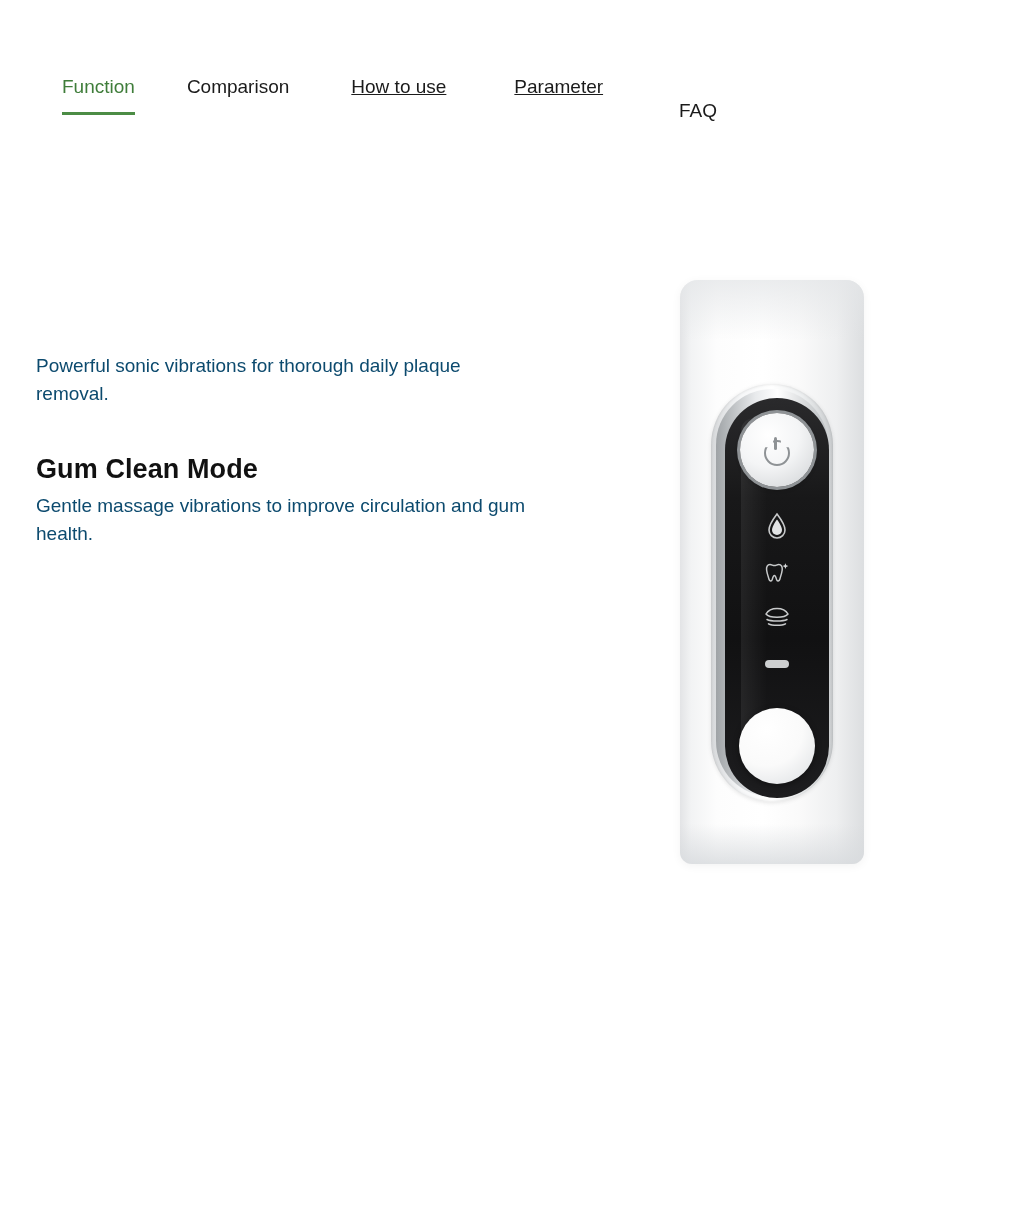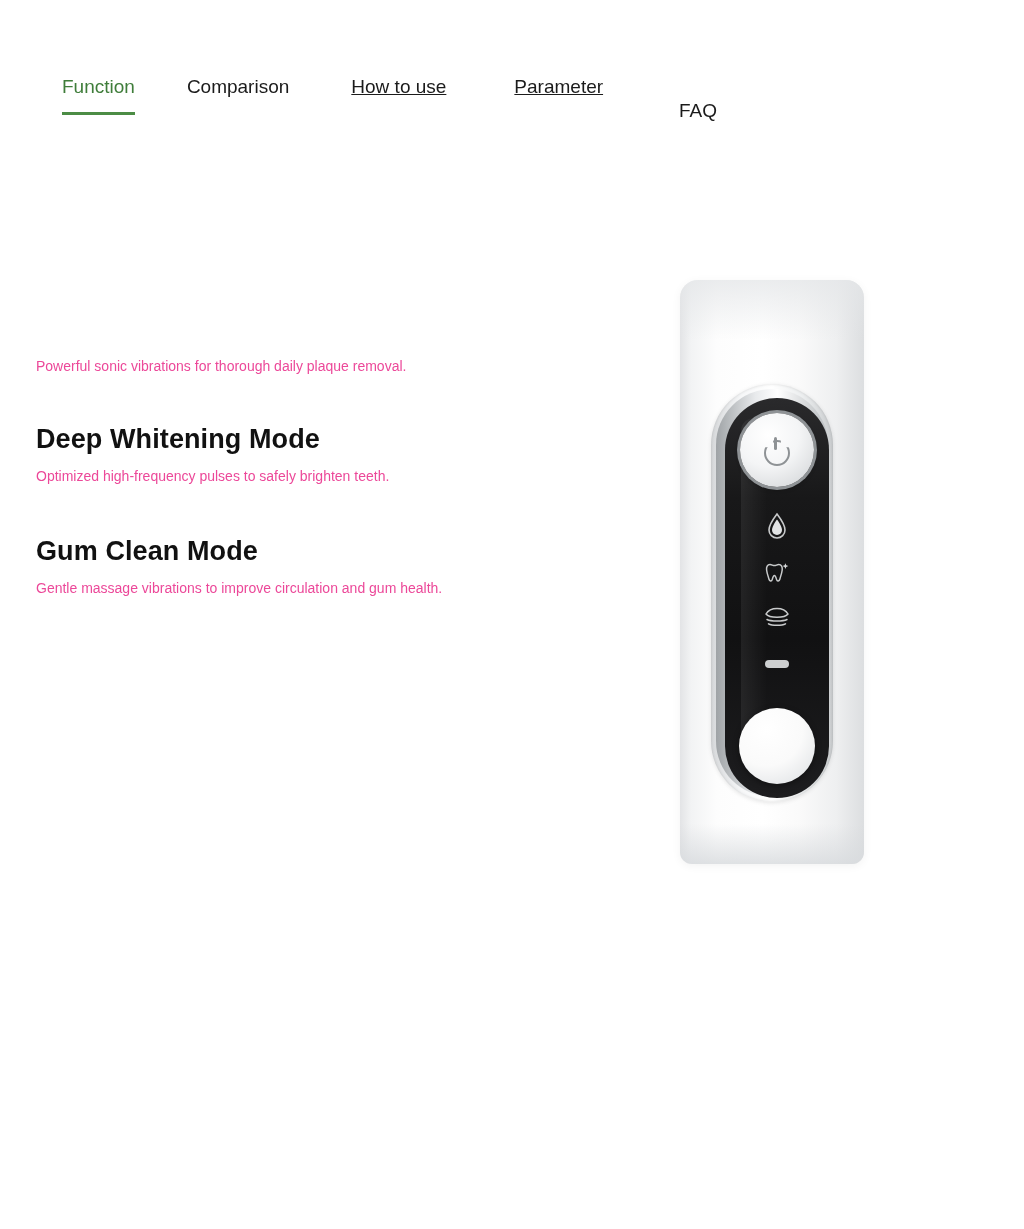--- a/index.html
+++ b/index.html
@@ -69,23 +69,23 @@
   .feature:last-child { margin-bottom: 0; }
   .feature-title {
     font-size: 27px;
     font-weight: bold;
     line-height: 34px;
     color: #111111;
     margin: 0 0 6px 4px;
     letter-spacing: 0.1px;
   }
   .feature-desc {
-    font-size: 14px;
+    font-size: 19px;
     line-height: 28px;
-    color: #ec4899;
+    color: #0c4a6e;
     margin: 0 0 0 4px;
     max-width: 490px;
   }
   .feature-0 .feature-title { margin-left: 6px; }
   .feature-0 .feature-desc { margin-left: 4px; max-width: 480px;}
   .feature-1 { margin-top: 42px; }
   .feature-2 { margin-top: 44px; }
 
   
   .product {
@@ -260,24 +260,20 @@
   <div class="tab tab-4">
     <span class="tab-label">FAQ</span>
 
   </div>
 </div>
 
 <div class="features">
   <div class="feature feature-0">
     <p class="feature-desc">Powerful sonic vibrations for thorough daily plaque removal.</p>
   </div>
-  <div class="feature feature-1">
-    <h2 class="feature-title">Deep Whitening Mode</h2>
-    <p class="feature-desc">Optimized high-frequency pulses to safely brighten teeth.</p>
-  </div>
   <div class="feature feature-2">
     <h2 class="feature-title">Gum Clean Mode</h2>
     <p class="feature-desc">Gentle massage vibrations to improve circulation and gum health.</p>
   </div>
 </div>
 
 <div class="product">
   <div class="device-body"></div>
   <div class="device-top-shade"></div>
   <div class="device-bottom-shade"></div>

